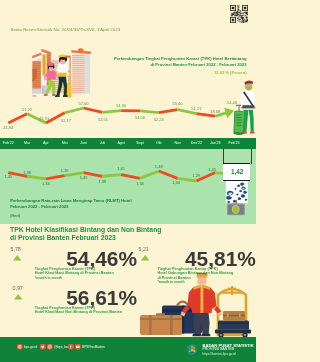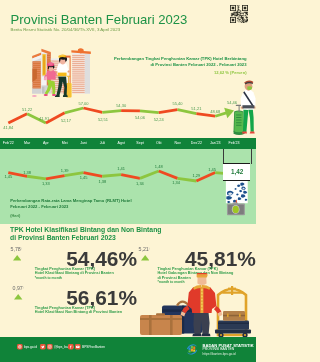--- a/index.html
+++ b/index.html
@@ -52,21 +52,20 @@
   .soc-lbl{font-size:3.2px;color:#fff;white-space:nowrap;}
   .logo-t{font-size:4.1px;font-weight:bold;color:#fff;white-space:nowrap;}
   .logo-s{font-size:3.5px;color:#fff;white-space:nowrap;}
   .logo-u{font-size:3.2px;color:#dfeedd;white-space:nowrap;}
 </style>
 </head>
 <body>
 
 <div class="page">
 
-  <div class="abs hdr-sub">Provinsi Banten Februari 2023</div>
   <div class="abs hdr-note">Berita Resmi Statistik No. 20/04/36/Th.XVII, 3 April 2023</div>
   <div class="abs" style="left:230px;top:4.5px;width:18px;height:18px;">
     <svg viewBox="0 0 21 21" style="width:100%;height:100%">
         <rect width="21" height="21" fill="#fdf4d4"></rect>
         <path d="M0 0h7v1h-7z M8 0h1v1h-1z M10 0h1v1h-1z M14 0h7v1h-7z M0 1h1v1h-1z M6 1h1v1h-1z M9 1h1v1h-1z M14 1h1v1h-1z M20 1h1v1h-1z M0 2h1v1h-1z M2 2h3v1h-3z M6 2h1v1h-1z M9 2h2v1h-2z M14 2h1v1h-1z M16 2h3v1h-3z M20 2h1v1h-1z M0 3h1v1h-1z M2 3h3v1h-3z M6 3h1v1h-1z M9 3h1v1h-1z M14 3h1v1h-1z M16 3h3v1h-3z M20 3h1v1h-1z M0 4h1v1h-1z M2 4h3v1h-3z M6 4h1v1h-1z M9 4h1v1h-1z M14 4h1v1h-1z M16 4h3v1h-3z M20 4h1v1h-1z M0 5h1v1h-1z M6 5h1v1h-1z M9 5h2v1h-2z M14 5h1v1h-1z M20 5h1v1h-1z M0 6h7v1h-7z M8 6h1v1h-1z M10 6h1v1h-1z M12 6h1v1h-1z M14 6h7v1h-7z M8 7h1v1h-1z M12 7h1v1h-1z M4 8h8v1h-8z M16 8h5v1h-5z M2 9h1v1h-1z M4 9h1v1h-1z M7 9h2v1h-2z M11 9h5v1h-5z M18 9h2v1h-2z M1 10h6v1h-6z M8 10h2v1h-2z M12 10h1v1h-1z M15 10h1v1h-1z M18 10h3v1h-3z M2 11h3v1h-3z M7 11h5v1h-5z M20 11h1v1h-1z M1 12h2v1h-2z M5 12h4v1h-4z M11 12h5v1h-5z M17 12h2v1h-2z M10 13h1v1h-1z M13 13h1v1h-1z M19 13h1v1h-1z M0 14h7v1h-7z M10 14h1v1h-1z M12 14h4v1h-4z M18 14h3v1h-3z M0 15h1v1h-1z M6 15h1v1h-1z M8 15h2v1h-2z M13 15h3v1h-3z M19 15h1v1h-1z M0 16h1v1h-1z M2 16h3v1h-3z M6 16h1v1h-1z M9 16h1v1h-1z M11 16h2v1h-2z M14 16h1v1h-1z M16 16h1v1h-1z M20 16h1v1h-1z M0 17h1v1h-1z M2 17h3v1h-3z M6 17h1v1h-1z M10 17h2v1h-2z M14 17h3v1h-3z M18 17h3v1h-3z M0 18h1v1h-1z M2 18h3v1h-3z M6 18h1v1h-1z M8 18h1v1h-1z M13 18h1v1h-1z M15 18h1v1h-1z M17 18h1v1h-1z M19 18h2v1h-2z M0 19h1v1h-1z M6 19h1v1h-1z M10 19h1v1h-1z M12 19h1v1h-1z M14 19h2v1h-2z M17 19h3v1h-3z M0 20h7v1h-7z M13 20h1v1h-1z M15 20h2v1h-2z" fill="#2b2a20"></path>
       </svg>
   </div>
 
   <div class="abs" style="left:32px;top:44px;width:60px;height:56px;">
 <svg viewBox="0 0 60 56" style="width:100%;height:100%">

